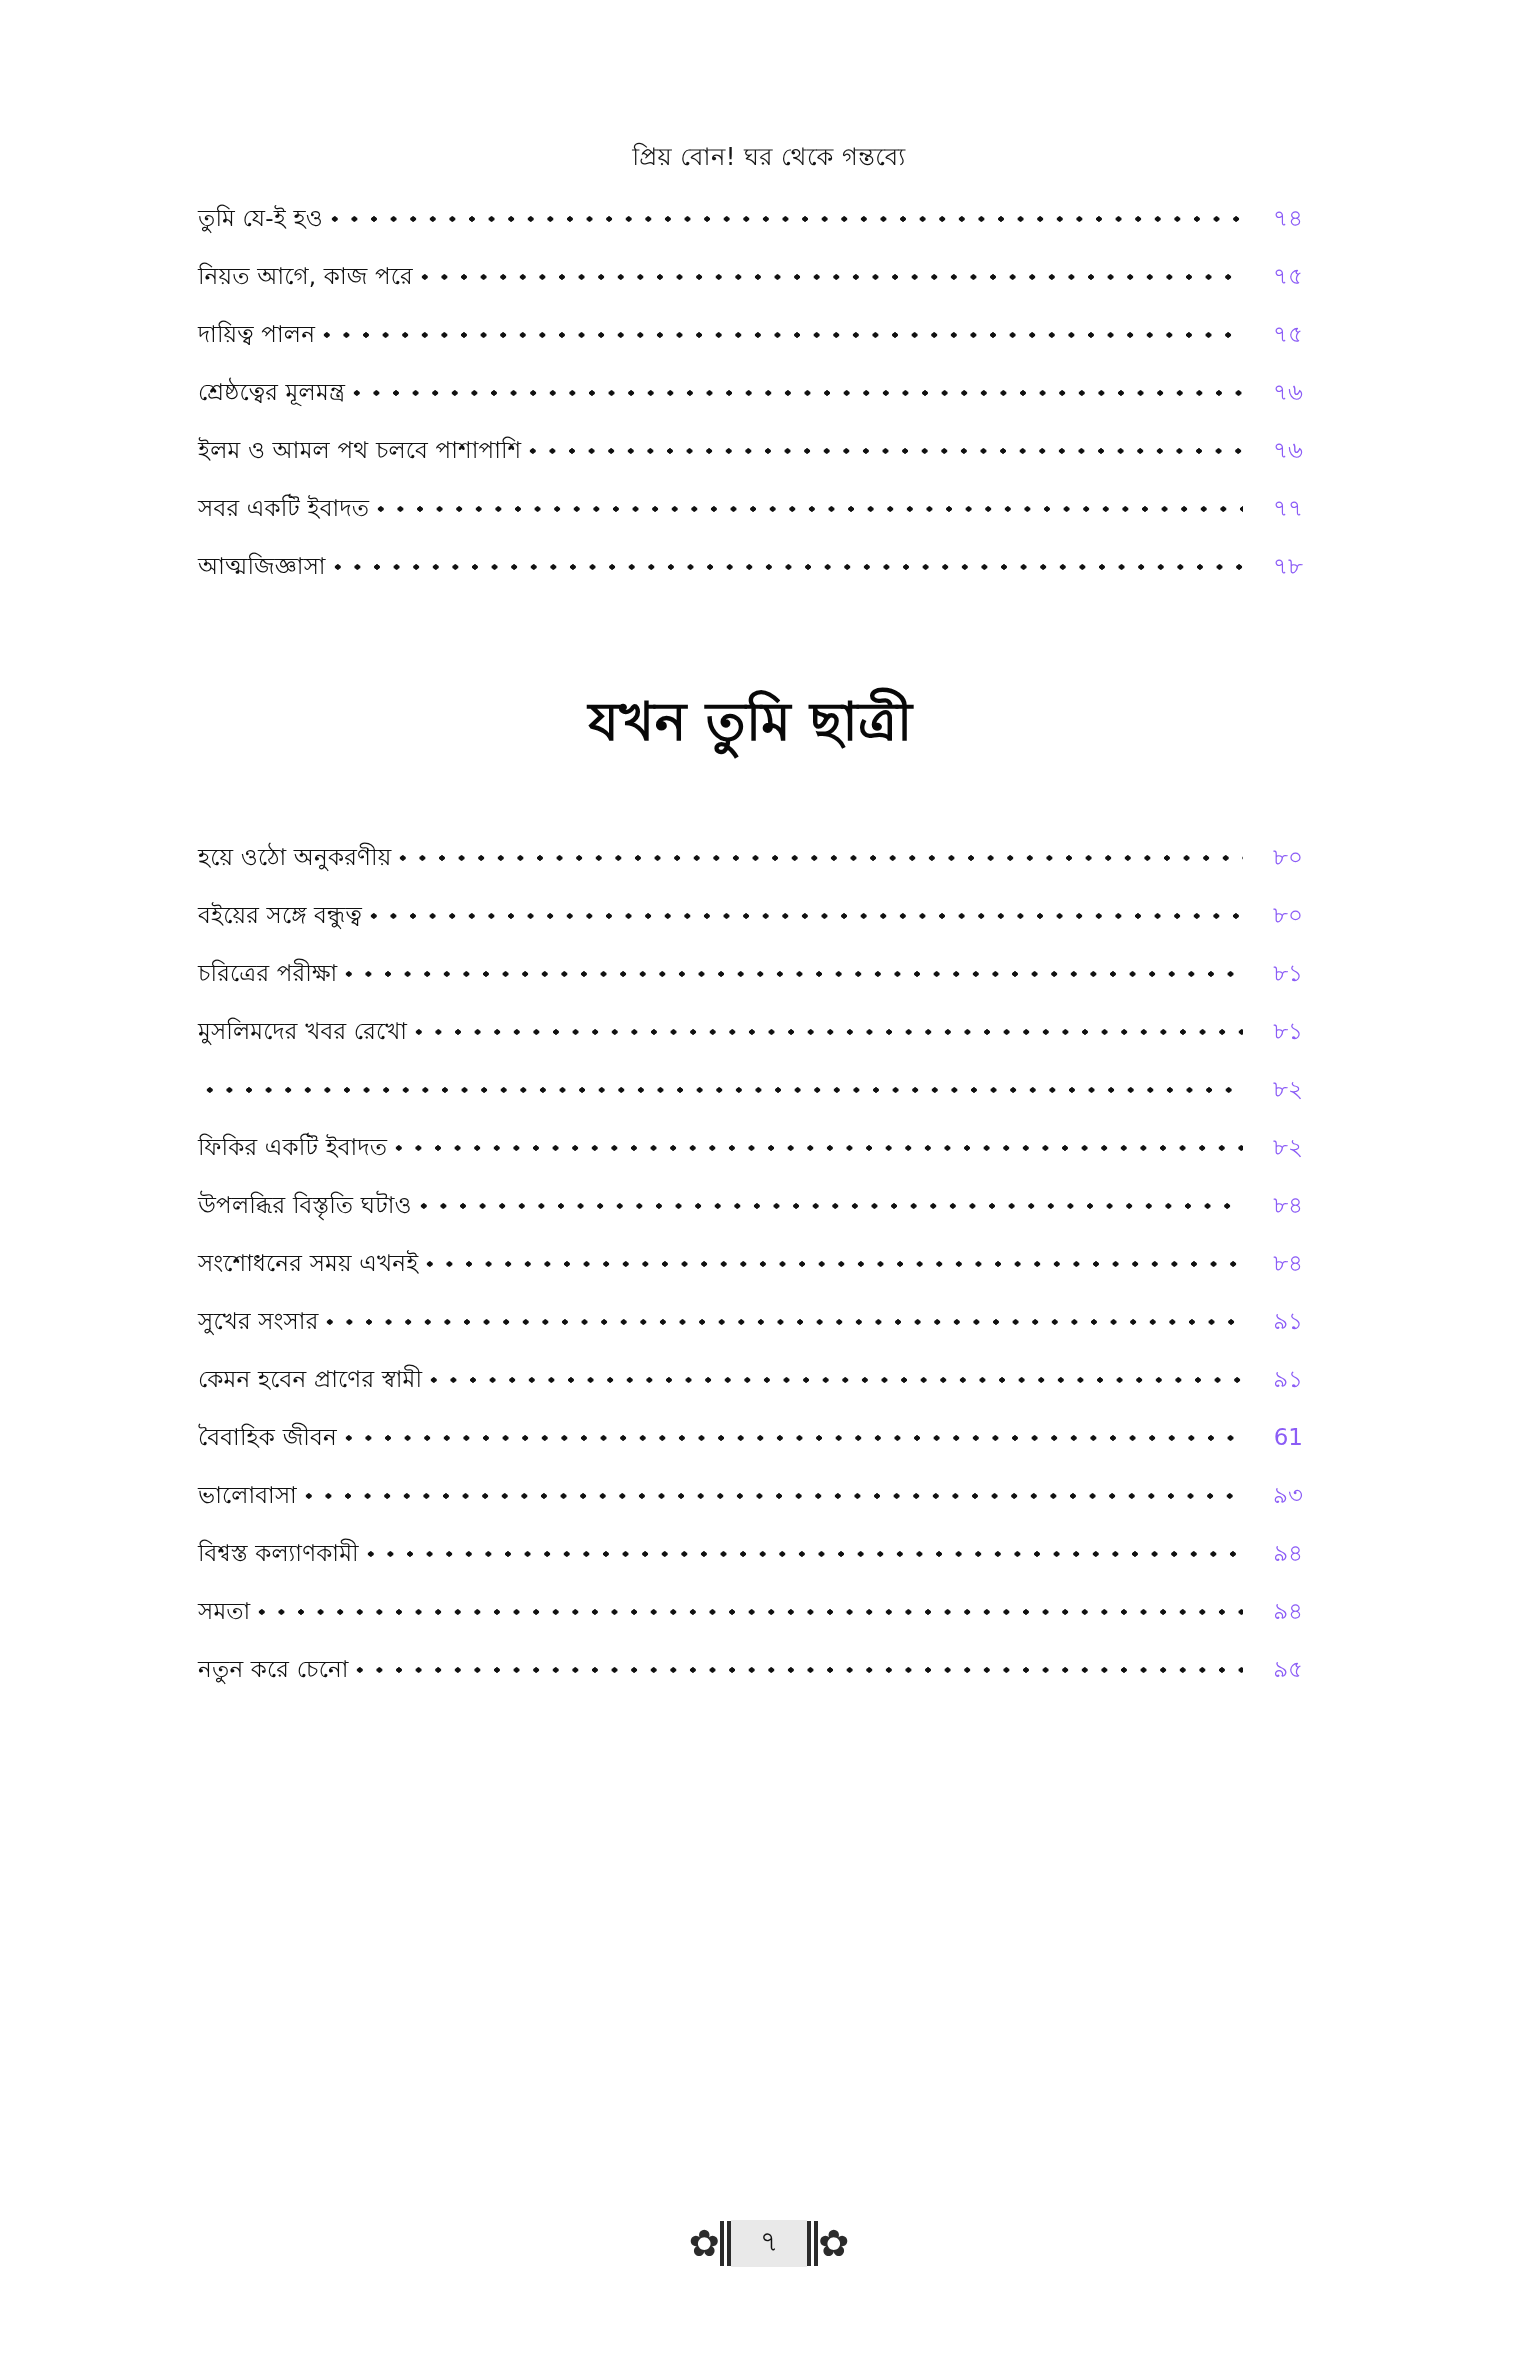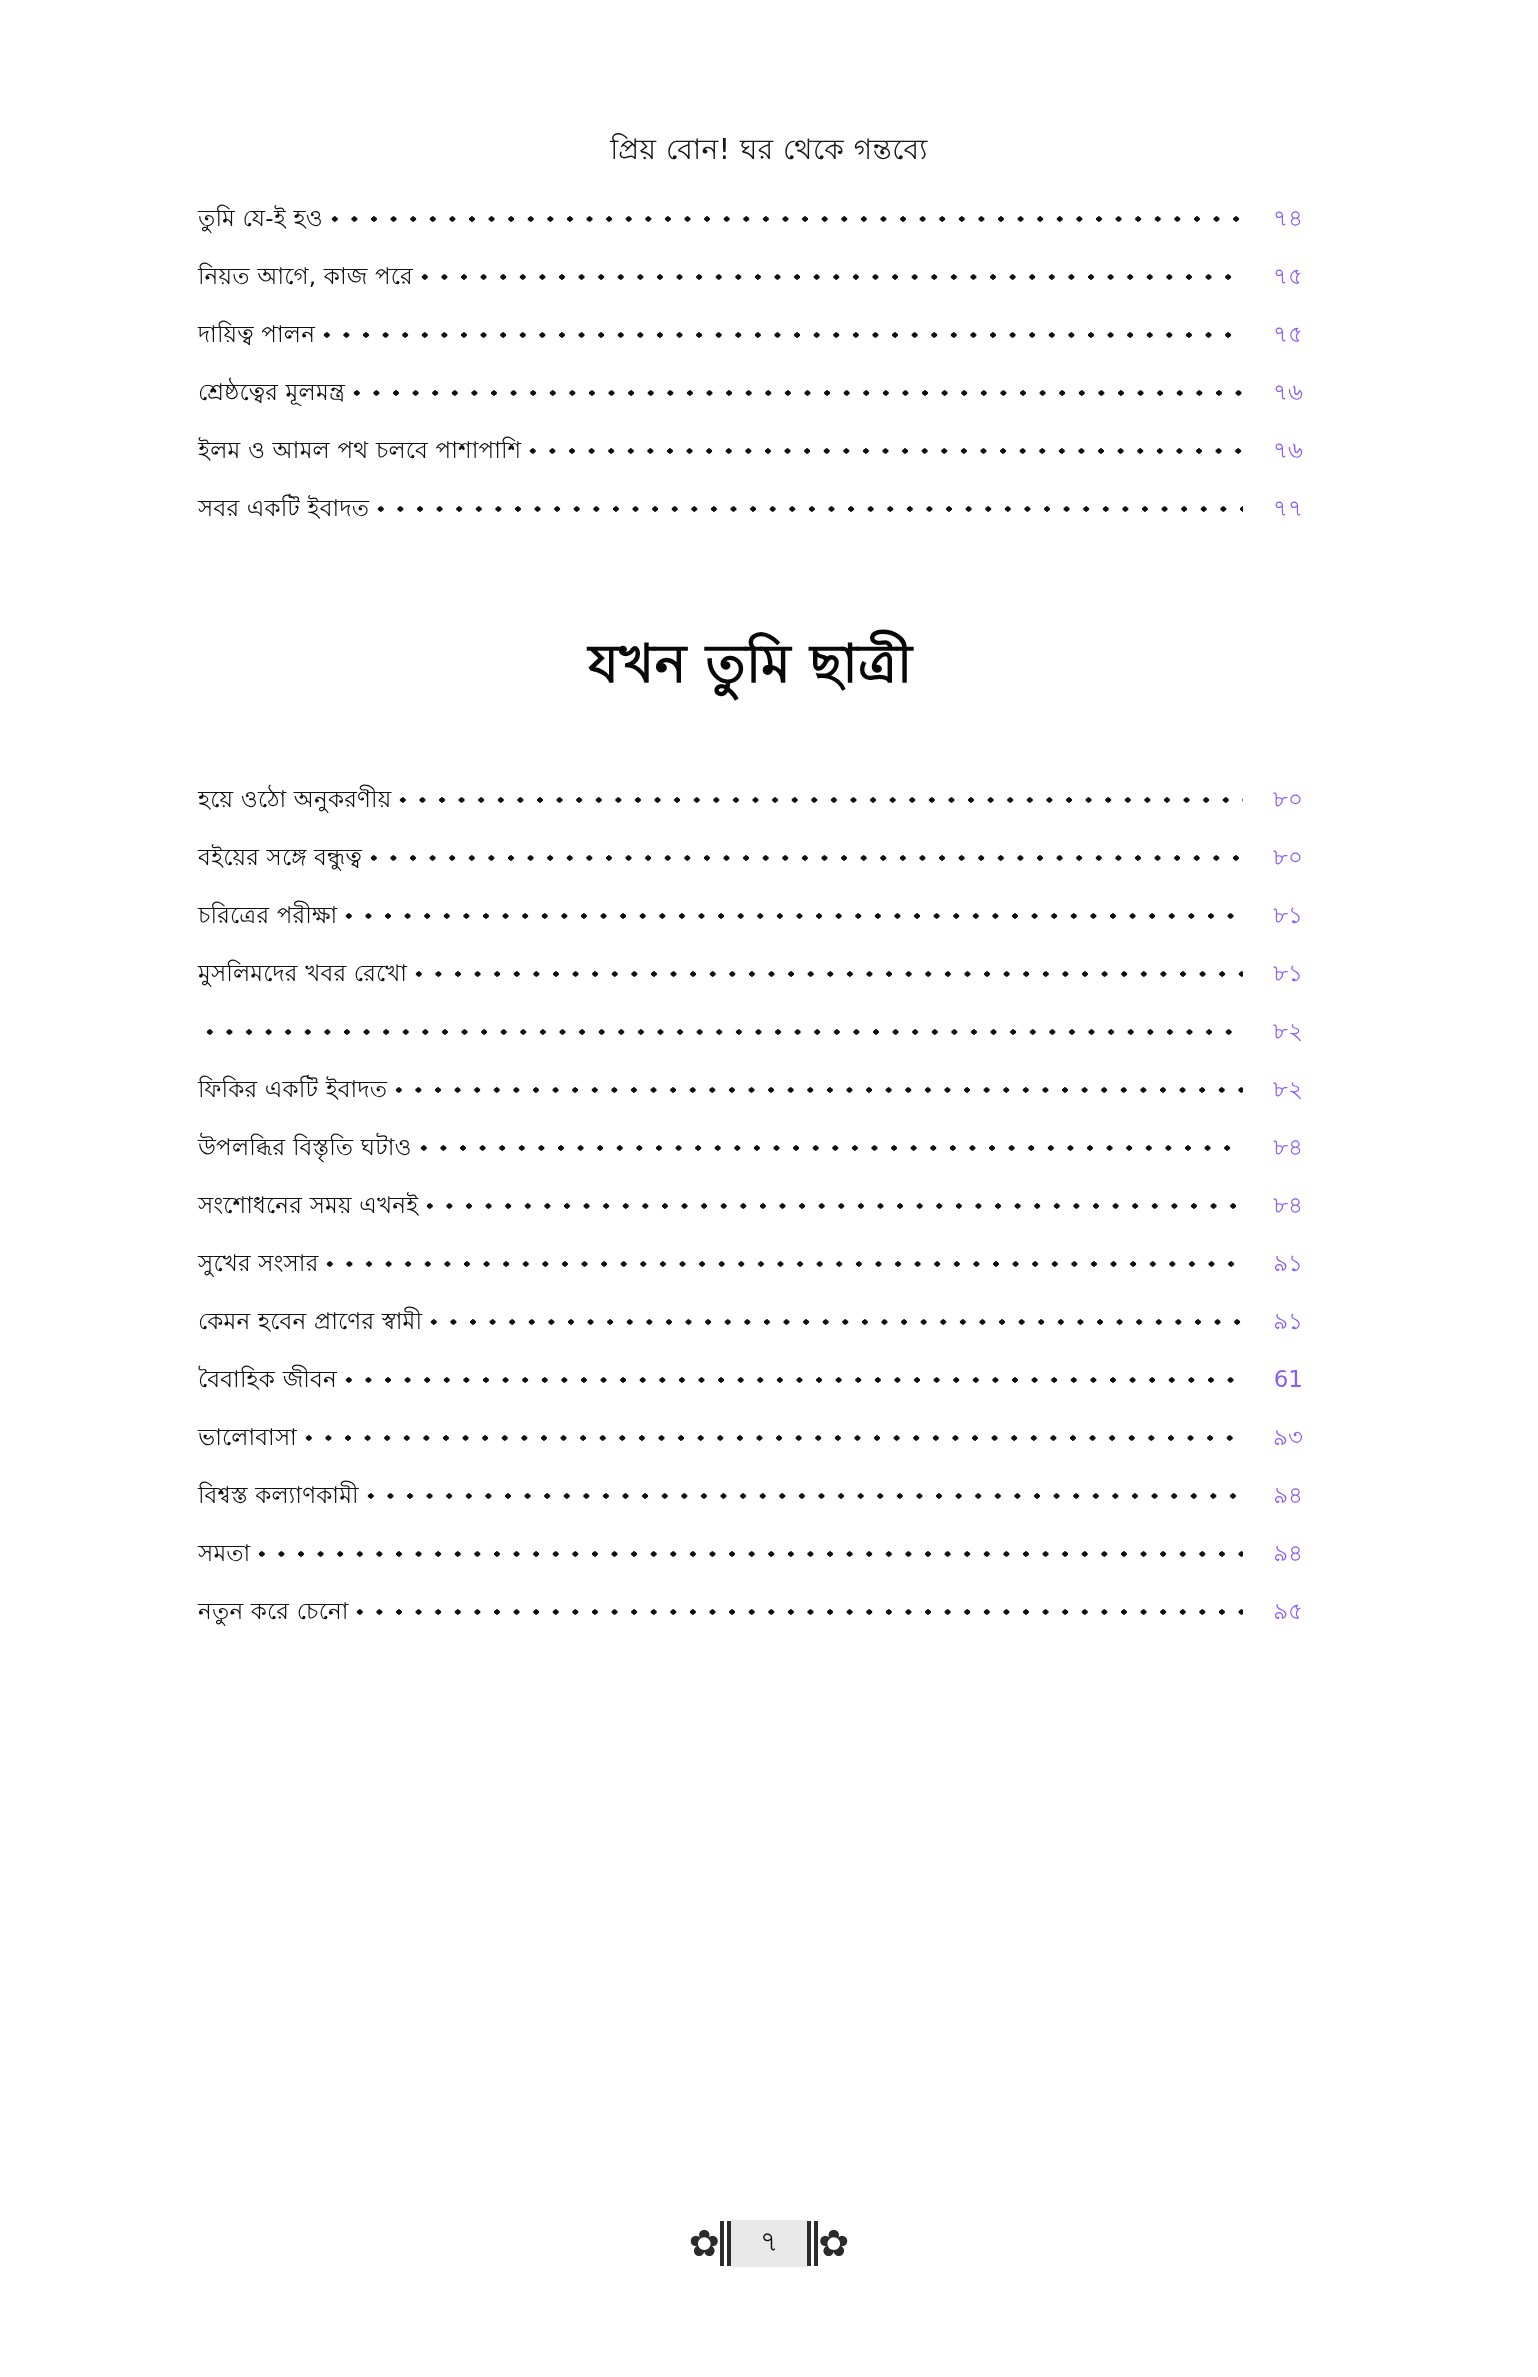--- a/index.html
+++ b/index.html
@@ -18,25 +18,25 @@
 
   .page {
     position: absolute;
     inset: 0;
     padding: 0;
   }
 
   
   .running-header {
     position: absolute;
-    top: 128px;
+    top: 138px;
     left: 0;
     right: 0;
     text-align: center;
-    font-size: 28px;
+    font-size: 24px;
     letter-spacing: 0.5px;
     color: #161616;
     font-family: "DejaVu Sans", sans-serif;
     font-weight: 500;
   }
 
   
   .toc {
     position: absolute;
     top: 203px;
@@ -175,20 +175,25 @@
         </div>
         <div class="toc-row">
           <span class="toc-title">ইলম ও আমল পথ চলবে পাশাপাশি</span>
           <span class="toc-dots"></span>
           <span class="toc-page">৭৬</span>
         </div>
         <div class="toc-row">
           <span class="toc-title">সবর একটি ইবাদত</span>
           <span class="toc-dots"></span>
           <span class="toc-page">৭৭</span>
+        </div>
+        <div class="toc-row">
+          <span class="toc-title">আত্মজিজ্ঞাসা</span>
+          <span class="toc-dots"></span>
+          <span class="toc-page">৭৮</span>
         </div>
       </div>
       <div class="section-heading sh-1">যখন তুমি ছাত্রী</div>
       <div class="toc-block">
         <div class="toc-row">
           <span class="toc-title">হয়ে ওঠো অনুকরণীয়</span>
           <span class="toc-dots"></span>
           <span class="toc-page">৮০</span>
         </div>
         <div class="toc-row">

